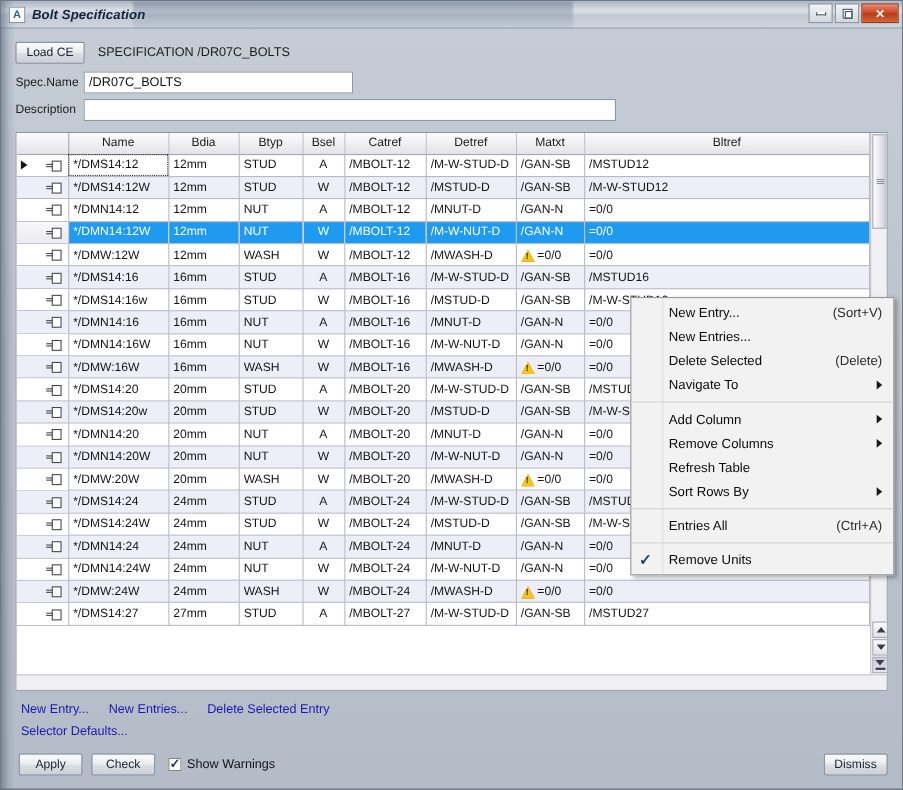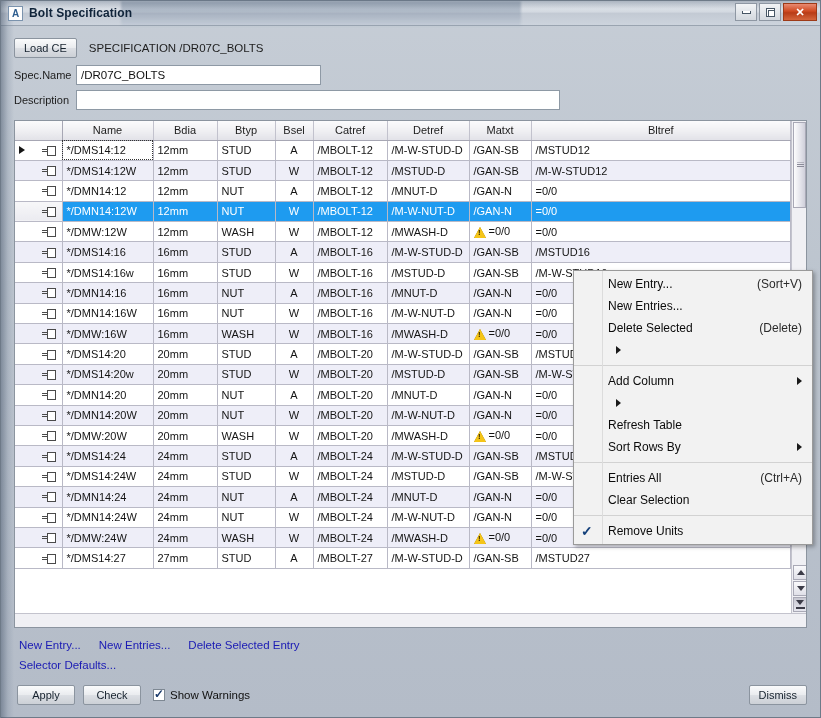--- a/index.html
+++ b/index.html
@@ -42,21 +42,21 @@
   }
   .app-icon {
     width: 15px; height: 15px; margin-left: 7px; margin-right: 6px;
     background: #fdfdfd; border: 1px solid #7b93ad;
     color: #2d5d8e; font-size: 10px; font-weight: bold;
     display: flex; align-items: center; justify-content: center;
     position: relative; z-index: 2; flex: none;
   }
   #title-text {
     font-size: 12px; font-weight: bold; color: #10243a;
-    position: relative; z-index: 2; letter-spacing: .1px;
+    position: relative; z-index: 2; letter-spacing: .1px; font-style: italic;
   }
   #win-buttons {
     position: absolute; right: 3px; top: 2px; display: flex; gap: 2px; z-index: 3;
   }
   .win-btn {
     width: 22px; height: 18px; border: 1px solid #8e97a3;
     background: linear-gradient(to bottom, #f2f4f6, #d3d8de);
     display: flex; align-items: center; justify-content: center;
     font-size: 9px; color: #31404f; cursor: pointer;
   }
@@ -662,45 +662,44 @@
             <span class="accel">(Sort+V)</span>
           </div>
           <div class="mi">
             <span class="lbl">New Entries...</span>
           </div>
           <div class="mi">
             <span class="lbl">Delete Selected</span>
             <span class="accel">(Delete)</span>
           </div>
           <div class="mi">
+            <span class="lbl">Navigate To</span>
             <span class="submenu-arrow"></span>
           </div>
           <div class="msep"></div>
           <div class="mi">
             <span class="lbl">Add Column</span>
             <span class="submenu-arrow"></span>
           </div>
           <div class="mi">
+            <span class="lbl">Remove Columns</span>
             <span class="submenu-arrow"></span>
           </div>
           <div class="mi">
             <span class="lbl">Refresh Table</span>
           </div>
           <div class="mi">
             <span class="lbl">Sort Rows By</span>
             <span class="submenu-arrow"></span>
           </div>
           <div class="msep"></div>
           <div class="mi">
             <span class="lbl">Entries All</span>
             <span class="accel">(Ctrl+A)</span>
           </div>
-          <div class="mi">
-            <span class="lbl">Clear Selection</span>
-          </div>
           <div class="msep"></div>
           <div class="mi">
             <span class="check">✓</span>
             <span class="lbl">Remove Units</span>
           </div>
         </div>
     </div>
 
   </div>
 

